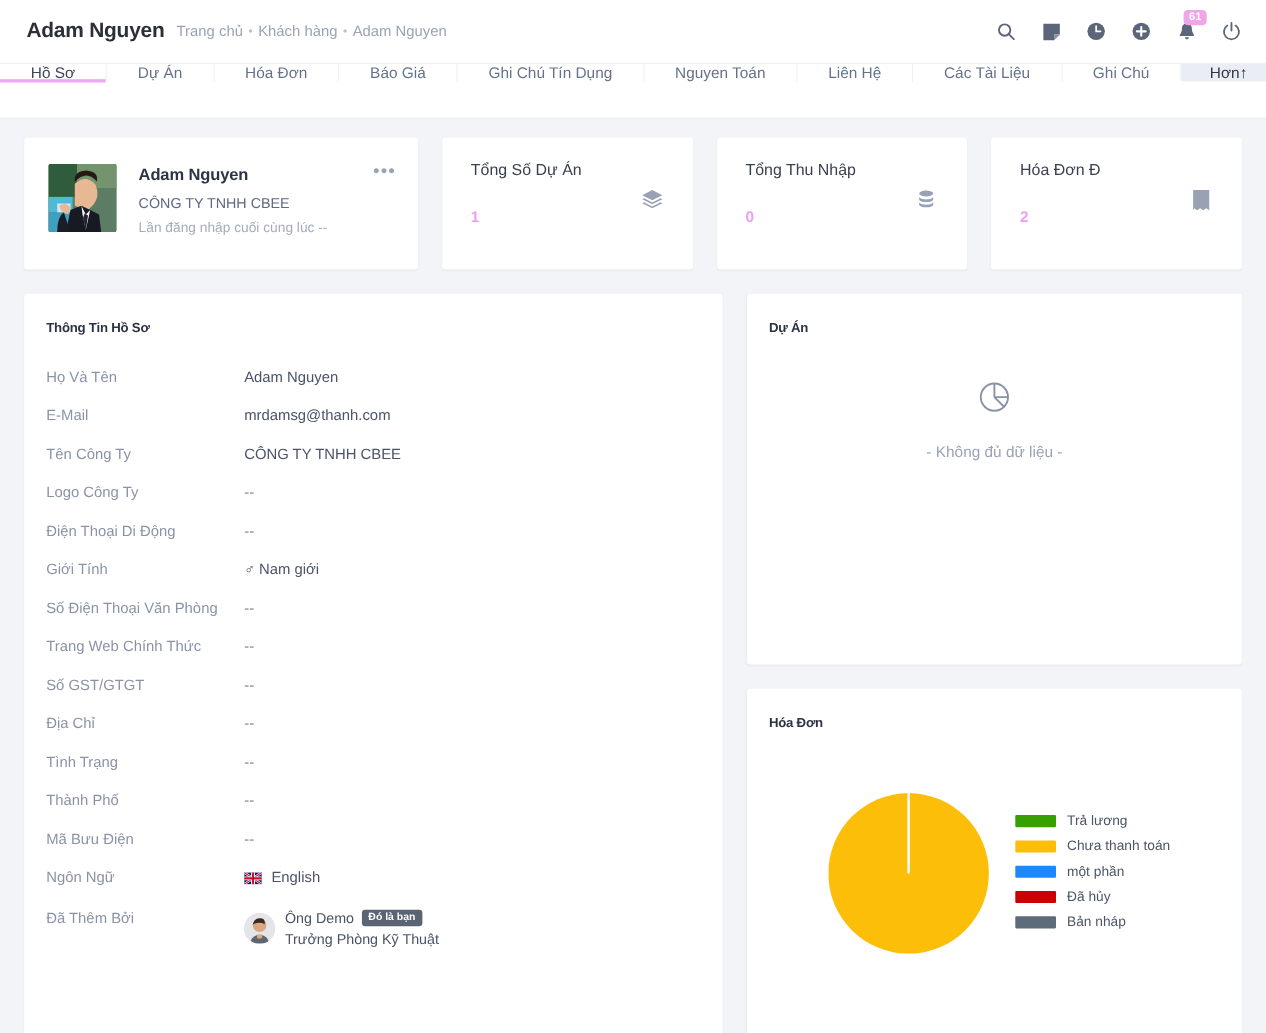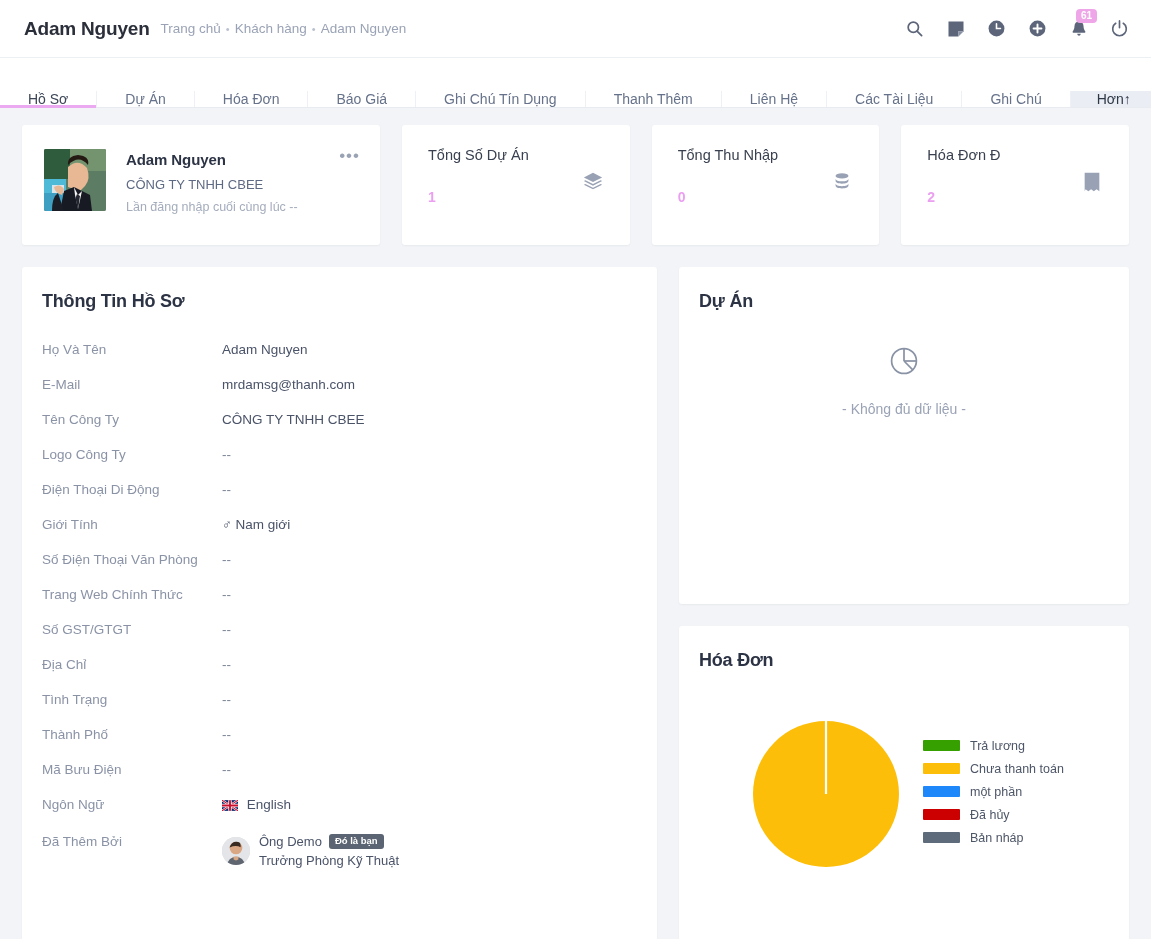--- a/index.html
+++ b/index.html
@@ -39,21 +39,21 @@
     position: absolute; top: -9px; left: 10px;
     background: #EFA6E8; color: #fff;
     font-size: 10px; font-weight: bold;
     border-radius: 4px; padding: 1px 5px 2px;
     line-height: 1.1;
   }
 
   
   .tabbar {
     height: 50px; background: #fff;
-    display: flex; align-items: flex-end;
+    display: flex; align-items: flex-start;
     border-bottom: 1px solid #E8ECF1;
     position: relative; z-index: 4;
   }
   .tab {
     display: flex; align-items: center; justify-content: center;
     padding: 0 28px; font-size: 14px; color: #66728A;
     border-right: 1px solid #EDF0F4;
     position: relative; cursor: pointer; white-space: nowrap;
   }
   .tab.active { color: #3C4656; }
@@ -112,21 +112,21 @@
   .stat-title { font-size: 14.5px; color: #39404F; font-weight: normal; }
   .stat-value { font-size: 14px; color: #EA9FF0; font-weight: bold; margin-top: 26px; }
   .stat-icon { position: absolute; right: 26px; top: 46px; color: #9AA3B5; }
 
   
   .row-main { display: flex; gap: 22px; margin-top: 22px; }
   .col-left { width: 635px; }
   .col-right { flex: 1; }
 
   .panel-title {
-    font-size: 18px; font-weight: bold; color: #2C3344;
+    font-size: 12px; font-weight: bold; color: #2C3344;
     padding: 24px 0 0 20px; letter-spacing: -0.2px;
   }
 
   .info-card { padding-bottom: 18px; min-height: 682px; }
   .info-list { margin-top: 20px; }
   .info-row { display: flex; align-items: flex-start; padding: 10px 0 10px 20px; }
   .info-label { width: 180px; flex: 0 0 180px; font-size: 13.5px; color: #8A93A6; }
   .info-value { font-size: 13.5px; color: #4A5368; }
   .info-value.dash { color: #7A8498; }
   .flag { display: inline-block; vertical-align: -2px; margin-right: 5px; }
@@ -235,21 +235,21 @@
     <div class="tab">
         <span>Hóa Đơn</span>
       </div>
     <div class="tab">
         <span>Báo Giá</span>
       </div>
     <div class="tab">
         <span>Ghi Chú Tín Dụng</span>
       </div>
     <div class="tab">
-        <span>Thanh Thêm</span>
+        <span>Nguyen Toán</span>
       </div>
     <div class="tab">
         <span>Liên Hệ</span>
       </div>
     <div class="tab">
         <span>Các Tài Liệu</span>
       </div>
     <div class="tab">
         <span>Ghi Chú</span>
       </div>

